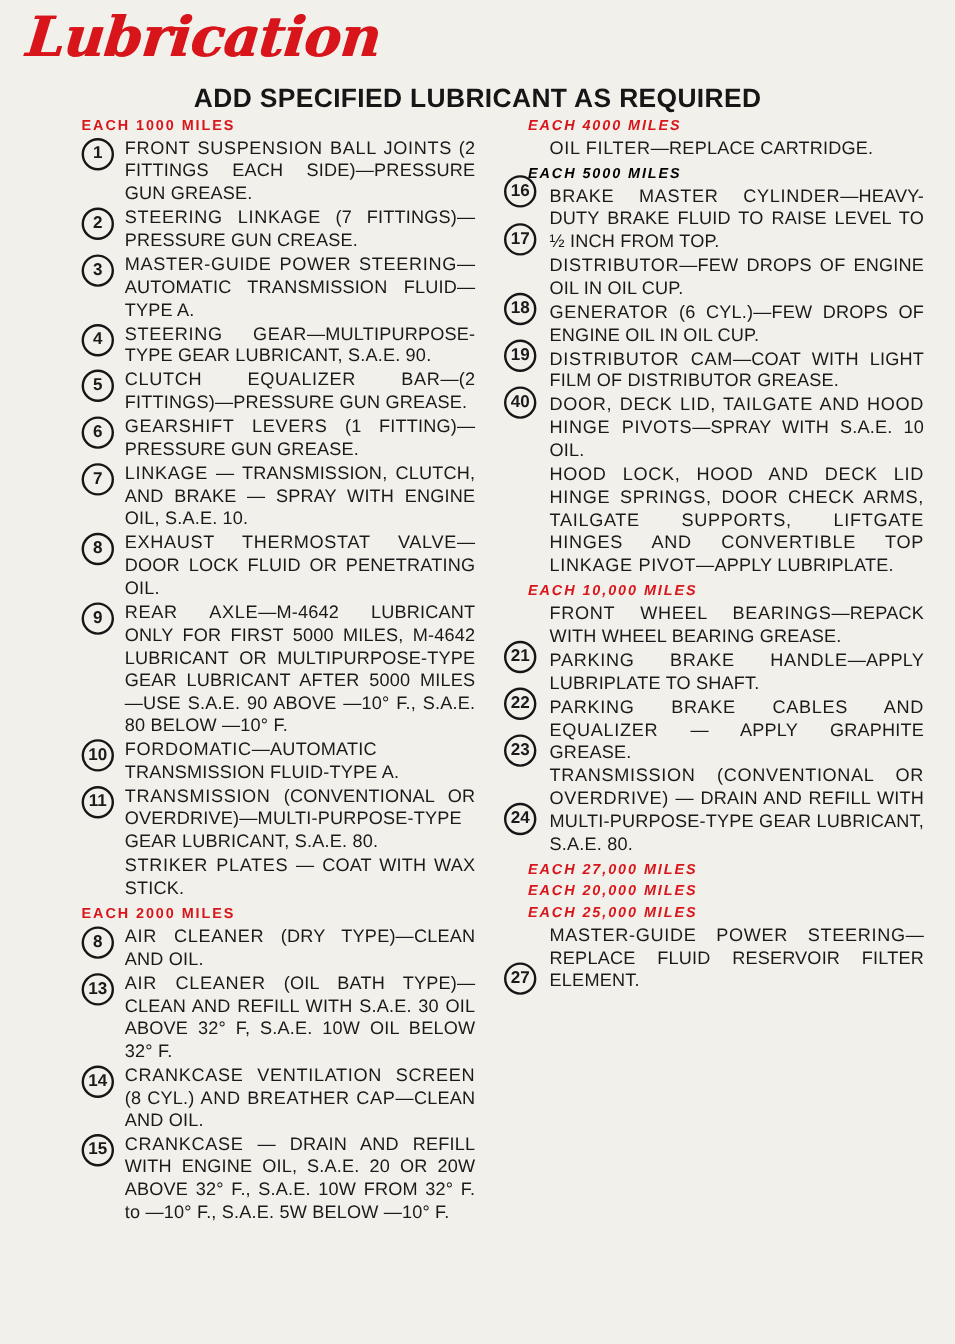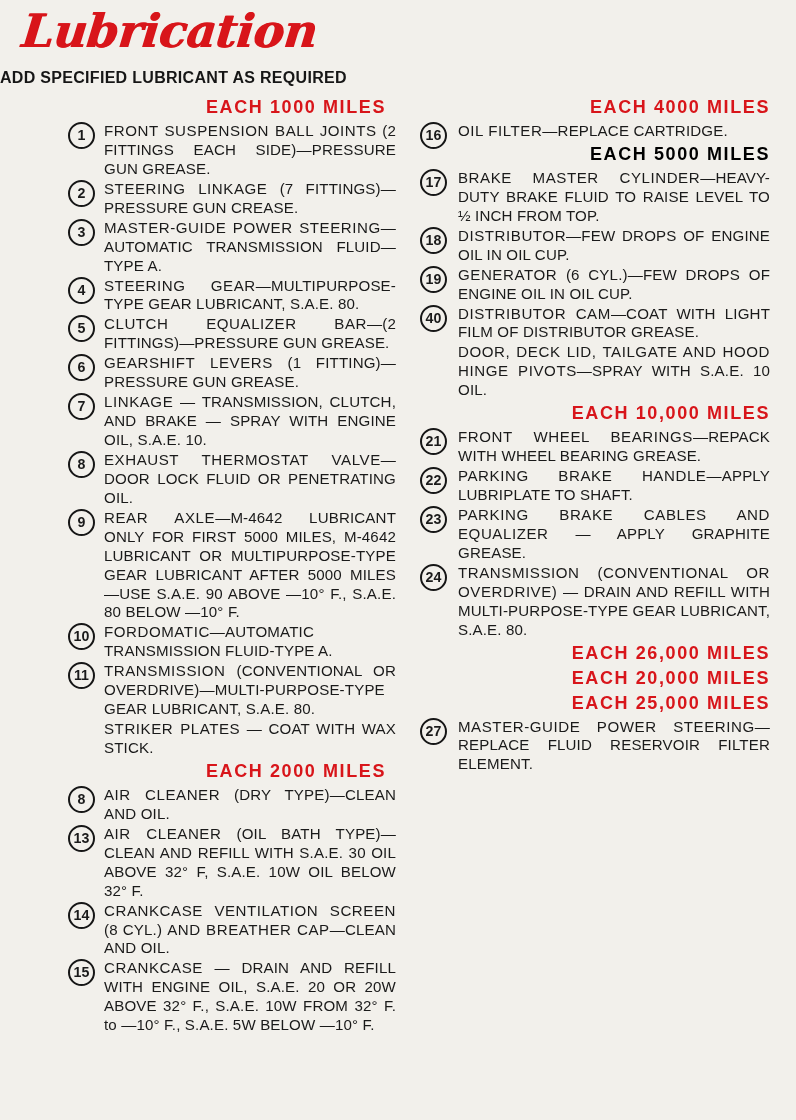--- a/index.html
+++ b/index.html
@@ -30,22 +30,22 @@
     transform: skewX(-6deg);
     text-shadow: 1px 0 0 #d8151a;
   }
 
   
   .main-heading {
     position: absolute;
     left: 0;
     top: 69px;
     width: 796px;
-    text-align: left;
-    font-size: 16px;
+    text-align: center;
+    font-size: 22px;
     font-weight: bold;
     letter-spacing: 0.3px;
     color: #161616;
   }
 
   
   .columns {
     position: absolute;
     top: 94px;
     left: 0;
@@ -54,31 +54,31 @@
     align-items: flex-start;
   }
   .col {
     box-sizing: border-box;
   }
   .col-left  { width: 410px; padding-left: 68px; padding-right: 14px; }
   .col-right { width: 386px; padding-left: 8px;  padding-right: 26px; }
 
   
   .section-head {
-    text-align: right;
-    font-size: 18px;
+    text-align: left;
+    font-size: 12px;
     font-weight: bold;
     letter-spacing: 1.6px;
     color: #d8151a;
     margin: 3px 0 4px 0;
     white-space: nowrap;
   }
   .section-head.black { color: #000000; }
   .col-left .section-head { padding-right: 10px; }
-  .col-right .section-head { padding-left: 22px; }
+  .col-right .section-head { padding-left: 22px; font-style: italic; }
 
   
   .entry {
     position: relative;
     padding-left: 36px;
     margin-bottom: 1px;
     font-size: 15.1px;
     line-height: 1.255;
     letter-spacing: 0.15px;
     text-align: justify;
@@ -95,21 +95,21 @@
     height: 27px;
     border: 2.1px solid #161616;
     border-radius: 50%;
     box-sizing: border-box;
     font-size: 14.2px;
     font-weight: bold;
     line-height: 23px;
     text-align: center;
     letter-spacing: 0;
   }
-  .col-right .num { left: 2px; }
+  .col-right .num { left: 2px; margin-top: 31px; }
 
   .entry .lead {
     font-weight: normal;
     letter-spacing: 0.55px;
   }
   .entry .body {
     font-weight: normal;
   }
 </style>
 </head>
@@ -118,21 +118,21 @@
 <div class="page-title">Lubrication</div>
 
 <div class="main-heading">ADD SPECIFIED LUBRICANT AS REQUIRED</div>
 
 <div class="columns">
   <div class="col col-left">
       <div class="section-head">EACH 1000 MILES</div>
       <div class="entry"><span class="num">1</span><span class="lead">FRONT SUSPENSION BALL JOINTS</span><span class="body"> (2 FITTINGS EACH SIDE)—PRESSURE GUN GREASE.</span></div>
       <div class="entry"><span class="num">2</span><span class="lead">STEERING LINKAGE</span><span class="body"> (7 FITTINGS)—PRESSURE GUN CREASE.</span></div>
       <div class="entry"><span class="num">3</span><span class="lead">MASTER-GUIDE POWER STEERING</span><span class="body">—AUTOMATIC TRANSMISSION FLUID—TYPE A.</span></div>
-      <div class="entry"><span class="num">4</span><span class="lead">STEERING GEAR</span><span class="body">—MULTIPURPOSE-TYPE GEAR LUBRICANT, S.A.E. 80.</span></div>
+      <div class="entry"><span class="num">4</span><span class="lead">STEERING GEAR</span><span class="body">—MULTIPURPOSE-TYPE GEAR LUBRICANT, S.A.E. 90.</span></div>
       <div class="entry"><span class="num">5</span><span class="lead">CLUTCH EQUALIZER BAR</span><span class="body">—(2 FITTINGS)—PRESSURE GUN GREASE.</span></div>
       <div class="entry"><span class="num">6</span><span class="lead">GEARSHIFT LEVERS</span><span class="body"> (1 FITTING)—PRESSURE GUN GREASE.</span></div>
       <div class="entry"><span class="num">7</span><span class="lead">LINKAGE</span><span class="body"> — TRANSMISSION, CLUTCH, AND BRAKE — SPRAY WITH ENGINE OIL, S.A.E. 10.</span></div>
       <div class="entry"><span class="num">8</span><span class="lead">EXHAUST THERMOSTAT VALVE</span><span class="body">—DOOR LOCK FLUID OR PENETRATING OIL.</span></div>
       <div class="entry"><span class="num">9</span><span class="lead">REAR AXLE</span><span class="body">—M-4642 LUBRICANT ONLY FOR FIRST 5000 MILES, M-4642 LUBRICANT OR MULTIPURPOSE-TYPE GEAR LUBRICANT AFTER 5000 MILES—USE S.A.E. 90 ABOVE —10° F., S.A.E. 80 BELOW —10° F.</span></div>
       <div class="entry"><span class="num">10</span><span class="lead">FORDOMATIC</span><span class="body">—AUTOMATIC TRANSMISSION FLUID-TYPE A.</span></div>
       <div class="entry"><span class="num">11</span><span class="lead">TRANSMISSION</span><span class="body"> (CONVENTIONAL OR OVERDRIVE)—MULTI-PURPOSE-TYPE GEAR LUBRICANT, S.A.E. 80.</span></div>
       <div class="entry no-num"><span class="lead">STRIKER PLATES</span><span class="body"> — COAT WITH WAX STICK.</span></div>
       <div class="section-head">EACH 2000 MILES</div>
       <div class="entry"><span class="num">8</span><span class="lead">AIR CLEANER</span><span class="body"> (DRY TYPE)—CLEAN AND OIL.</span></div>
@@ -142,23 +142,24 @@
     </div>
   <div class="col col-right">
       <div class="section-head">EACH 4000 MILES</div>
       <div class="entry"><span class="num">16</span><span class="lead">OIL FILTER</span><span class="body">—REPLACE CARTRIDGE.</span></div>
       <div class="section-head black">EACH 5000 MILES</div>
       <div class="entry"><span class="num">17</span><span class="lead">BRAKE MASTER CYLINDER</span><span class="body">—HEAVY-DUTY BRAKE FLUID TO RAISE LEVEL TO ½ INCH FROM TOP.</span></div>
       <div class="entry"><span class="num">18</span><span class="lead">DISTRIBUTOR</span><span class="body">—FEW DROPS OF ENGINE OIL IN OIL CUP.</span></div>
       <div class="entry"><span class="num">19</span><span class="lead">GENERATOR</span><span class="body"> (6 CYL.)—FEW DROPS OF ENGINE OIL IN OIL CUP.</span></div>
       <div class="entry"><span class="num">40</span><span class="lead">DISTRIBUTOR CAM</span><span class="body">—COAT WITH LIGHT FILM OF DISTRIBUTOR GREASE.</span></div>
       <div class="entry no-num"><span class="lead">DOOR, DECK LID, TAILGATE AND HOOD HINGE PIVOTS</span><span class="body">—SPRAY WITH S.A.E. 10 OIL.</span></div>
+      <div class="entry no-num"><span class="lead">HOOD LOCK, HOOD AND DECK LID HINGE SPRINGS, DOOR CHECK ARMS, TAILGATE SUPPORTS, LIFTGATE HINGES AND CONVERTIBLE TOP LINKAGE PIVOT</span><span class="body">—APPLY LUBRIPLATE.</span></div>
       <div class="section-head">EACH 10,000 MILES</div>
       <div class="entry"><span class="num">21</span><span class="lead">FRONT WHEEL BEARINGS</span><span class="body">—REPACK WITH WHEEL BEARING GREASE.</span></div>
       <div class="entry"><span class="num">22</span><span class="lead">PARKING BRAKE HANDLE</span><span class="body">—APPLY LUBRIPLATE TO SHAFT.</span></div>
       <div class="entry"><span class="num">23</span><span class="lead">PARKING BRAKE CABLES AND EQUALIZER</span><span class="body"> — APPLY GRAPHITE GREASE.</span></div>
       <div class="entry"><span class="num">24</span><span class="lead">TRANSMISSION (CONVENTIONAL OR OVERDRIVE)</span><span class="body"> — DRAIN AND REFILL WITH MULTI-PURPOSE-TYPE GEAR LUBRICANT, S.A.E. 80.</span></div>
-      <div class="section-head">EACH 26,000 MILES</div>
+      <div class="section-head">EACH 27,000 MILES</div>
       <div class="section-head">EACH 20,000 MILES</div>
       <div class="section-head">EACH 25,000 MILES</div>
       <div class="entry"><span class="num">27</span><span class="lead">MASTER-GUIDE POWER STEERING</span><span class="body">—REPLACE FLUID RESERVOIR FILTER ELEMENT.</span></div>
     </div>
 </div>
 
 </body></html>

